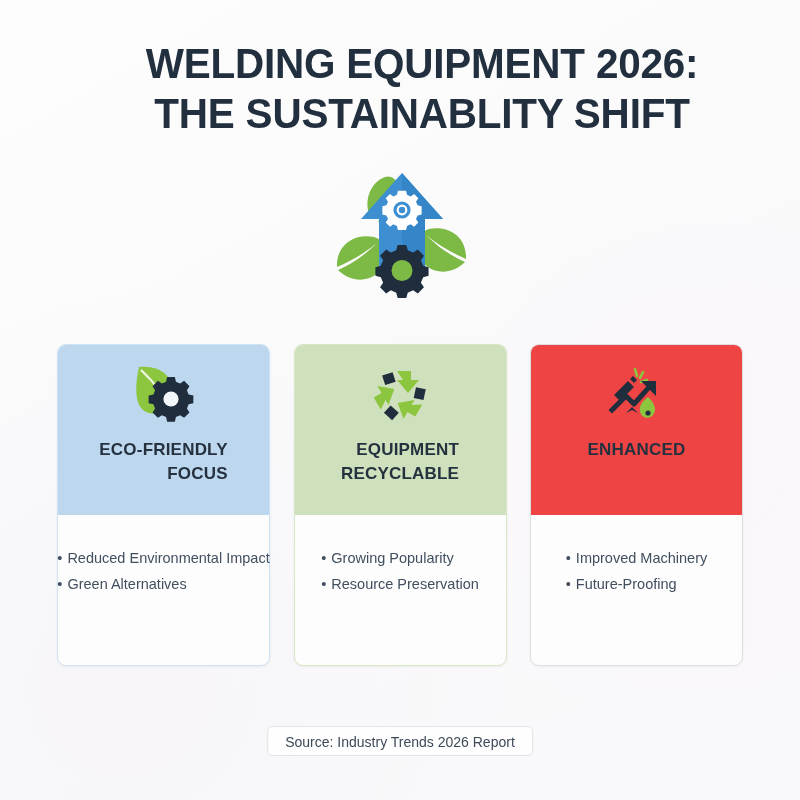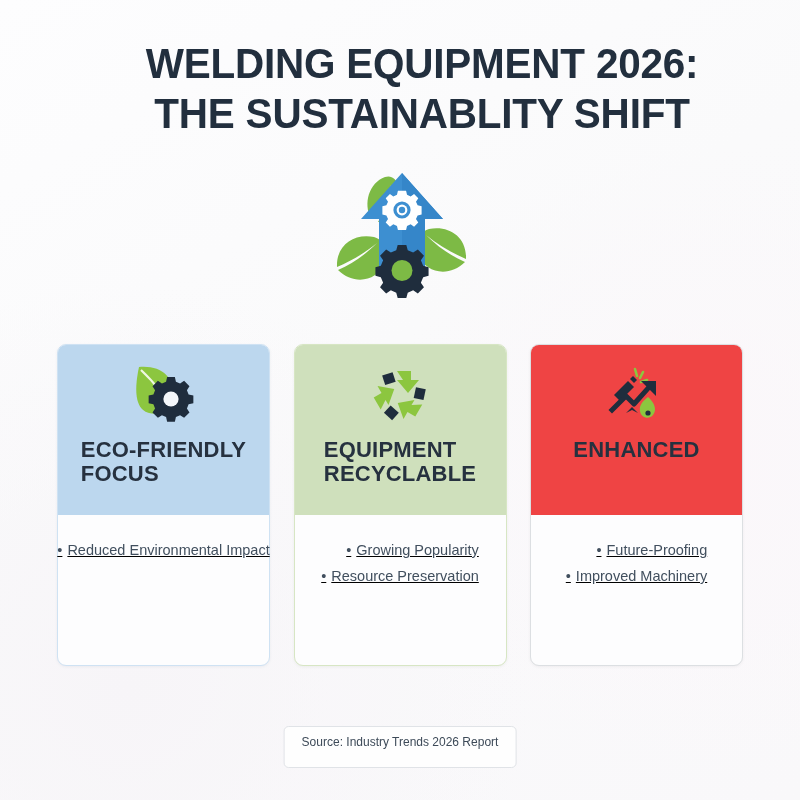--- a/index.html
+++ b/index.html
@@ -95,63 +95,62 @@
 
   .card-icon {
     width: 66px;
     height: 62px;
     flex: none;
   }
   .card-title {
     margin-top: 13px;
     font-family: "Liberation Sans Narrow", "Liberation Sans", sans-serif;
     font-weight: bold;
-    font-size: 22px;
+    font-size: 17px;
     line-height: 24px;
     letter-spacing: 0.2px;
     color: #26313f;
-    text-align: left;
+    text-align: right;
     white-space: nowrap;
   }
   .card-body {
     flex: 1;
     padding-top: 22px;
     display: flex;
     flex-direction: column;
     align-items: center;
   }
   .bullet-list {
     list-style: none;
-    margin: 0;
+    margin: 8px;
     padding: 0;
-    text-align: right;
-    text-decoration: underline;
+    text-align: left;
   }
   .bullet-list li {
     font-size: 14.5px;
     line-height: 26px;
     color: #414f5e;
     white-space: nowrap;
   }
   .bullet-list li .dot {
     color: #414f5e;
     margin-right: 5px;
   }
 
   
   .source-chip {
     position: absolute;
     left: 50%;
     top: 726px;
     transform: translateX(-50%);
-    padding: 7px 17px 16px 17px;
+    padding: 7px 17px 4px 17px;
     border: 1px solid #e0e3e7;
     border-radius: 5px;
     background: #fefefe;
-    font-size: 12px;
+    font-size: 14px;
     line-height: 17px;
     color: #3d4a58;
     white-space: nowrap;
   }
 </style>
 </head>
 <body>
 
 <div class="canvas">
 
@@ -201,20 +200,21 @@
           </svg>
         </div>
         <div class="card-title">
           <div>ECO-FRIENDLY</div>
           <div>FOCUS</div>
         </div>
       </div>
       <div class="card-body">
         <ul class="bullet-list">
           <li><span class="dot">•</span><span>Reduced Environmental Impact</span></li>
+          <li><span class="dot">•</span><span>Green Alternatives</span></li>
         </ul>
       </div>
     </div>
 
     <div class="card green">
       <div class="card-header">
         <div class="card-icon">
           <svg viewBox="0 0 66 62" width="66" height="62" aria-hidden="true">
             <g transform="translate(33,32)">
 
@@ -268,22 +268,22 @@
             <path d="M44 34 C51 40 53 47 49 52 C45 57 37 55 36 48 C35 42 39 38 44 34 Z" fill="#8cc63f"></path>
             <circle cx="44" cy="50" r="2.6" fill="#1f2d3d"></circle>
           </svg>
         </div>
         <div class="card-title">
           <div>ENHANCED</div>
         </div>
       </div>
       <div class="card-body">
         <ul class="bullet-list">
+          <li><span class="dot">•</span><span>Improved Machinery</span></li>
           <li><span class="dot">•</span><span>Future-Proofing</span></li>
-          <li><span class="dot">•</span><span>Improved Machinery</span></li>
         </ul>
       </div>
     </div>
 
   </div>
 
   <div class="source-chip">Source: Industry Trends 2026 Report</div>
 
 </div>
 

